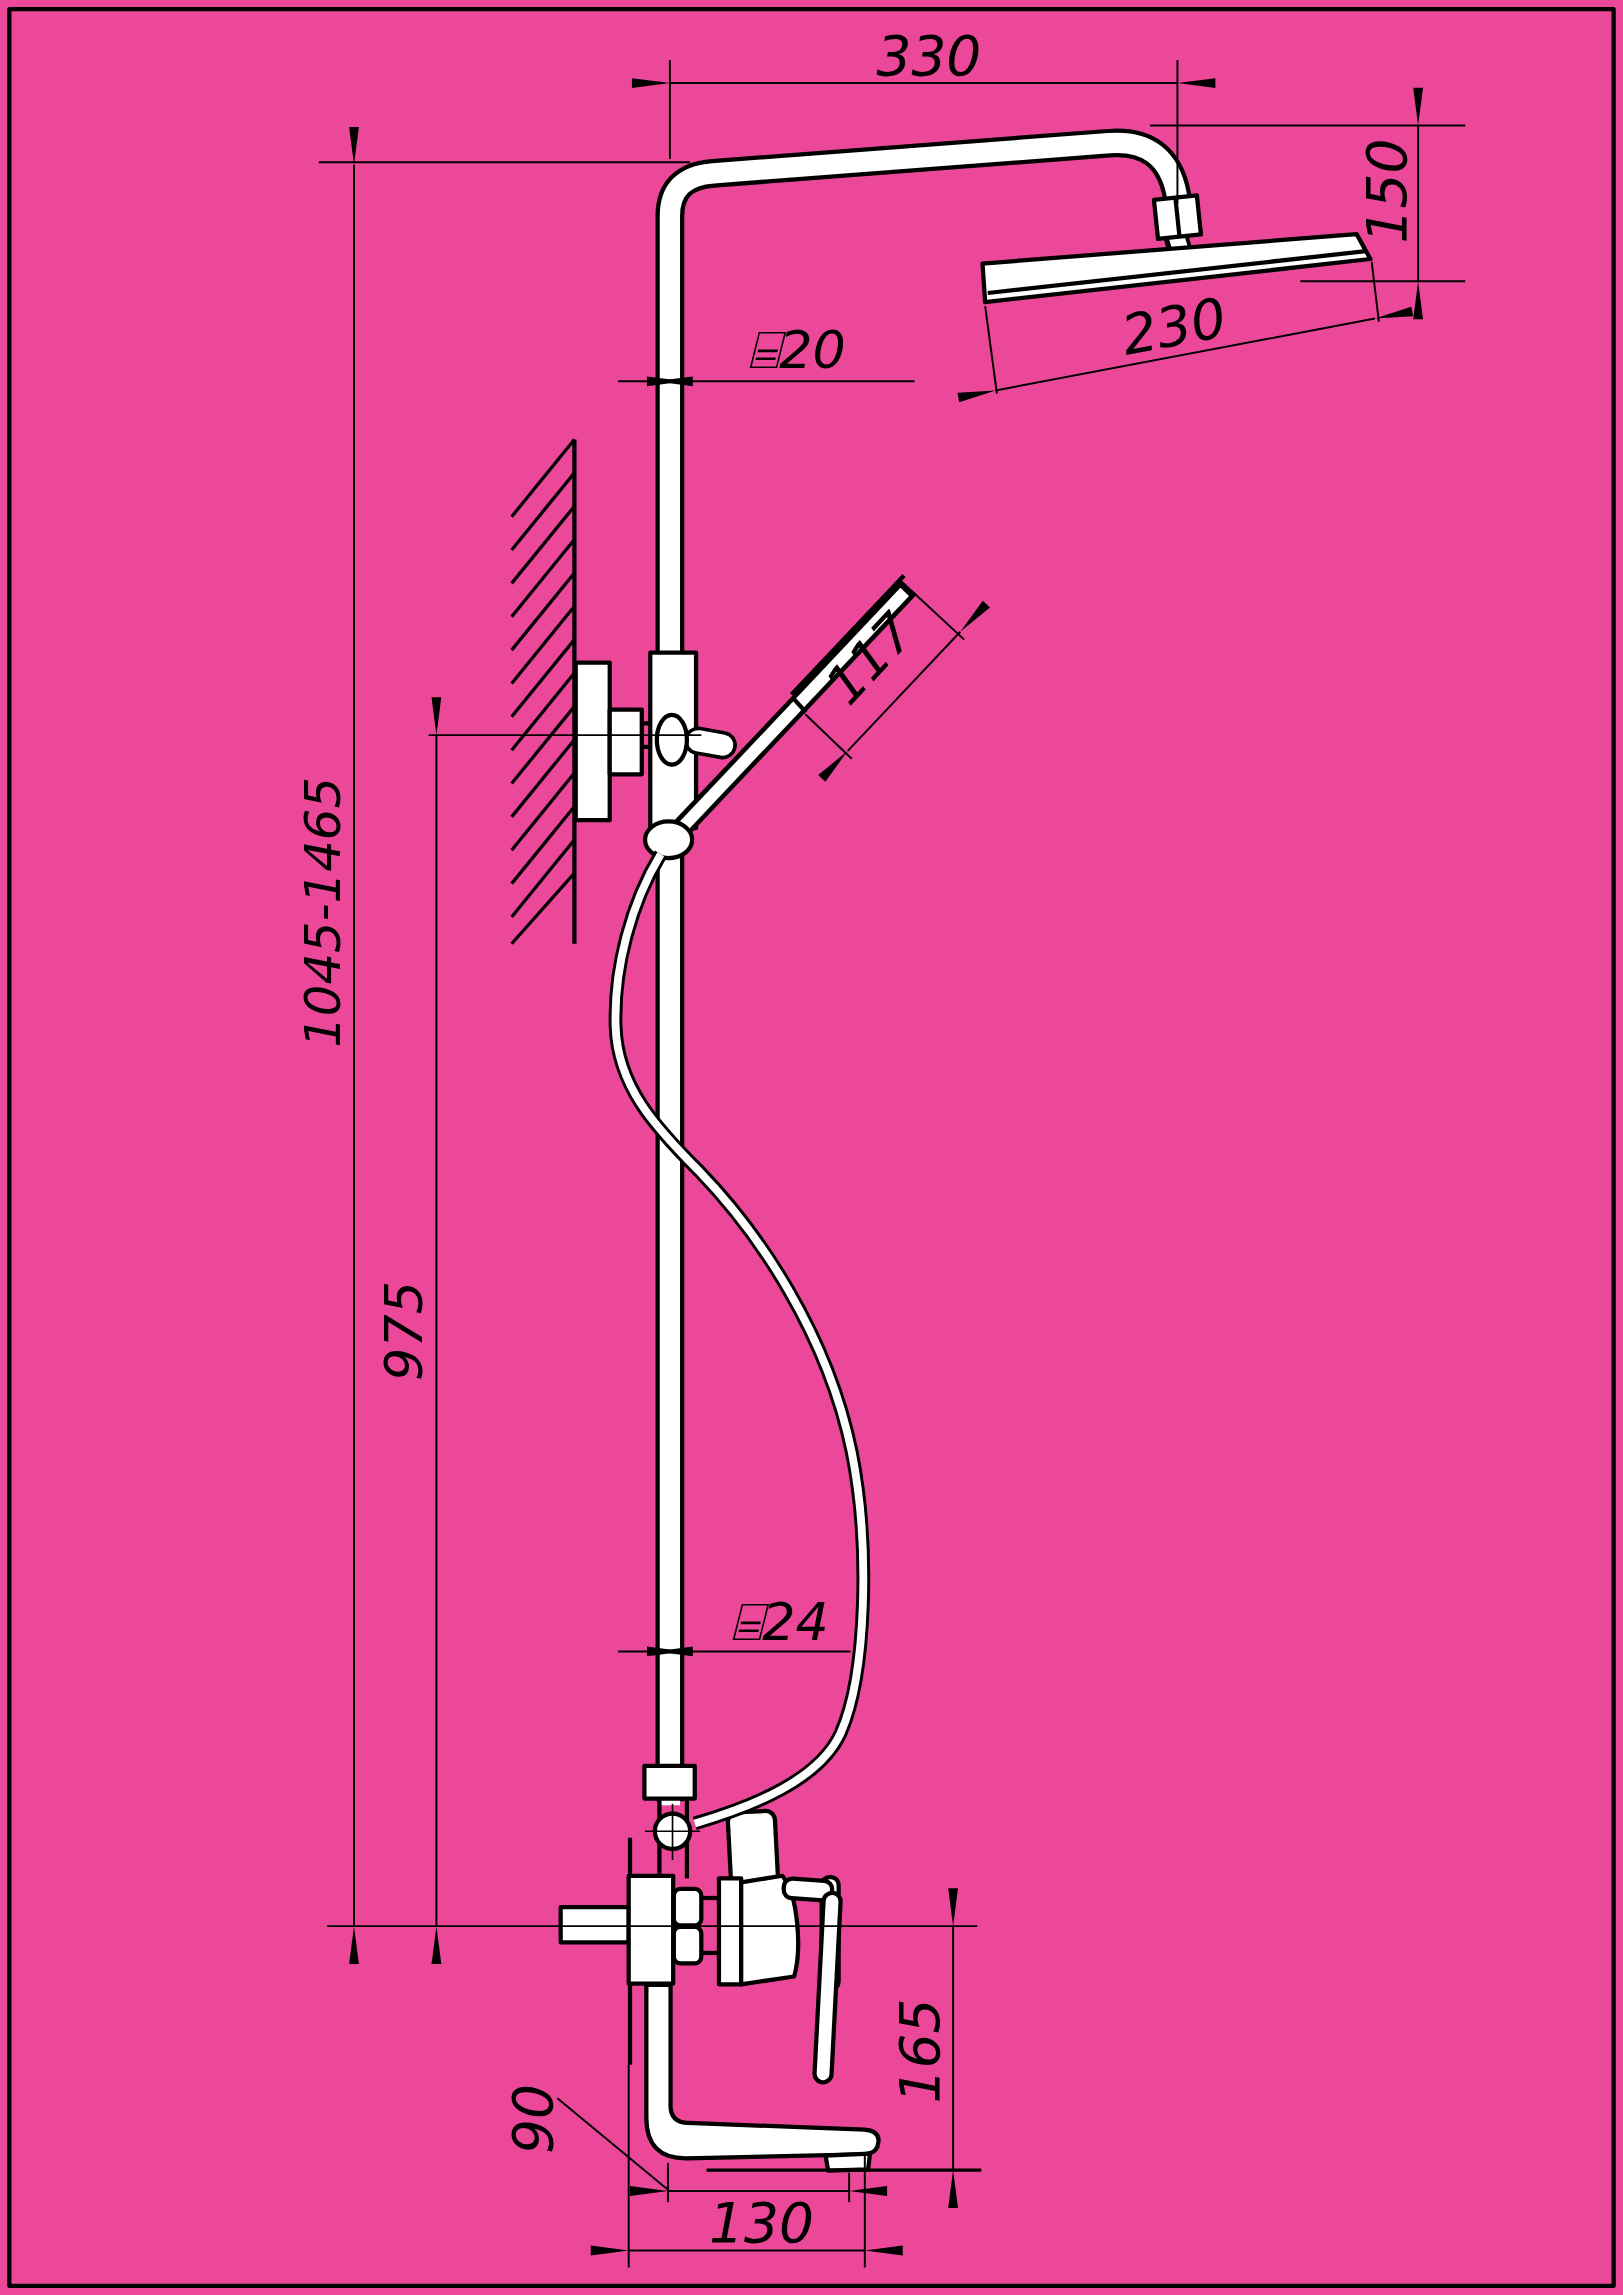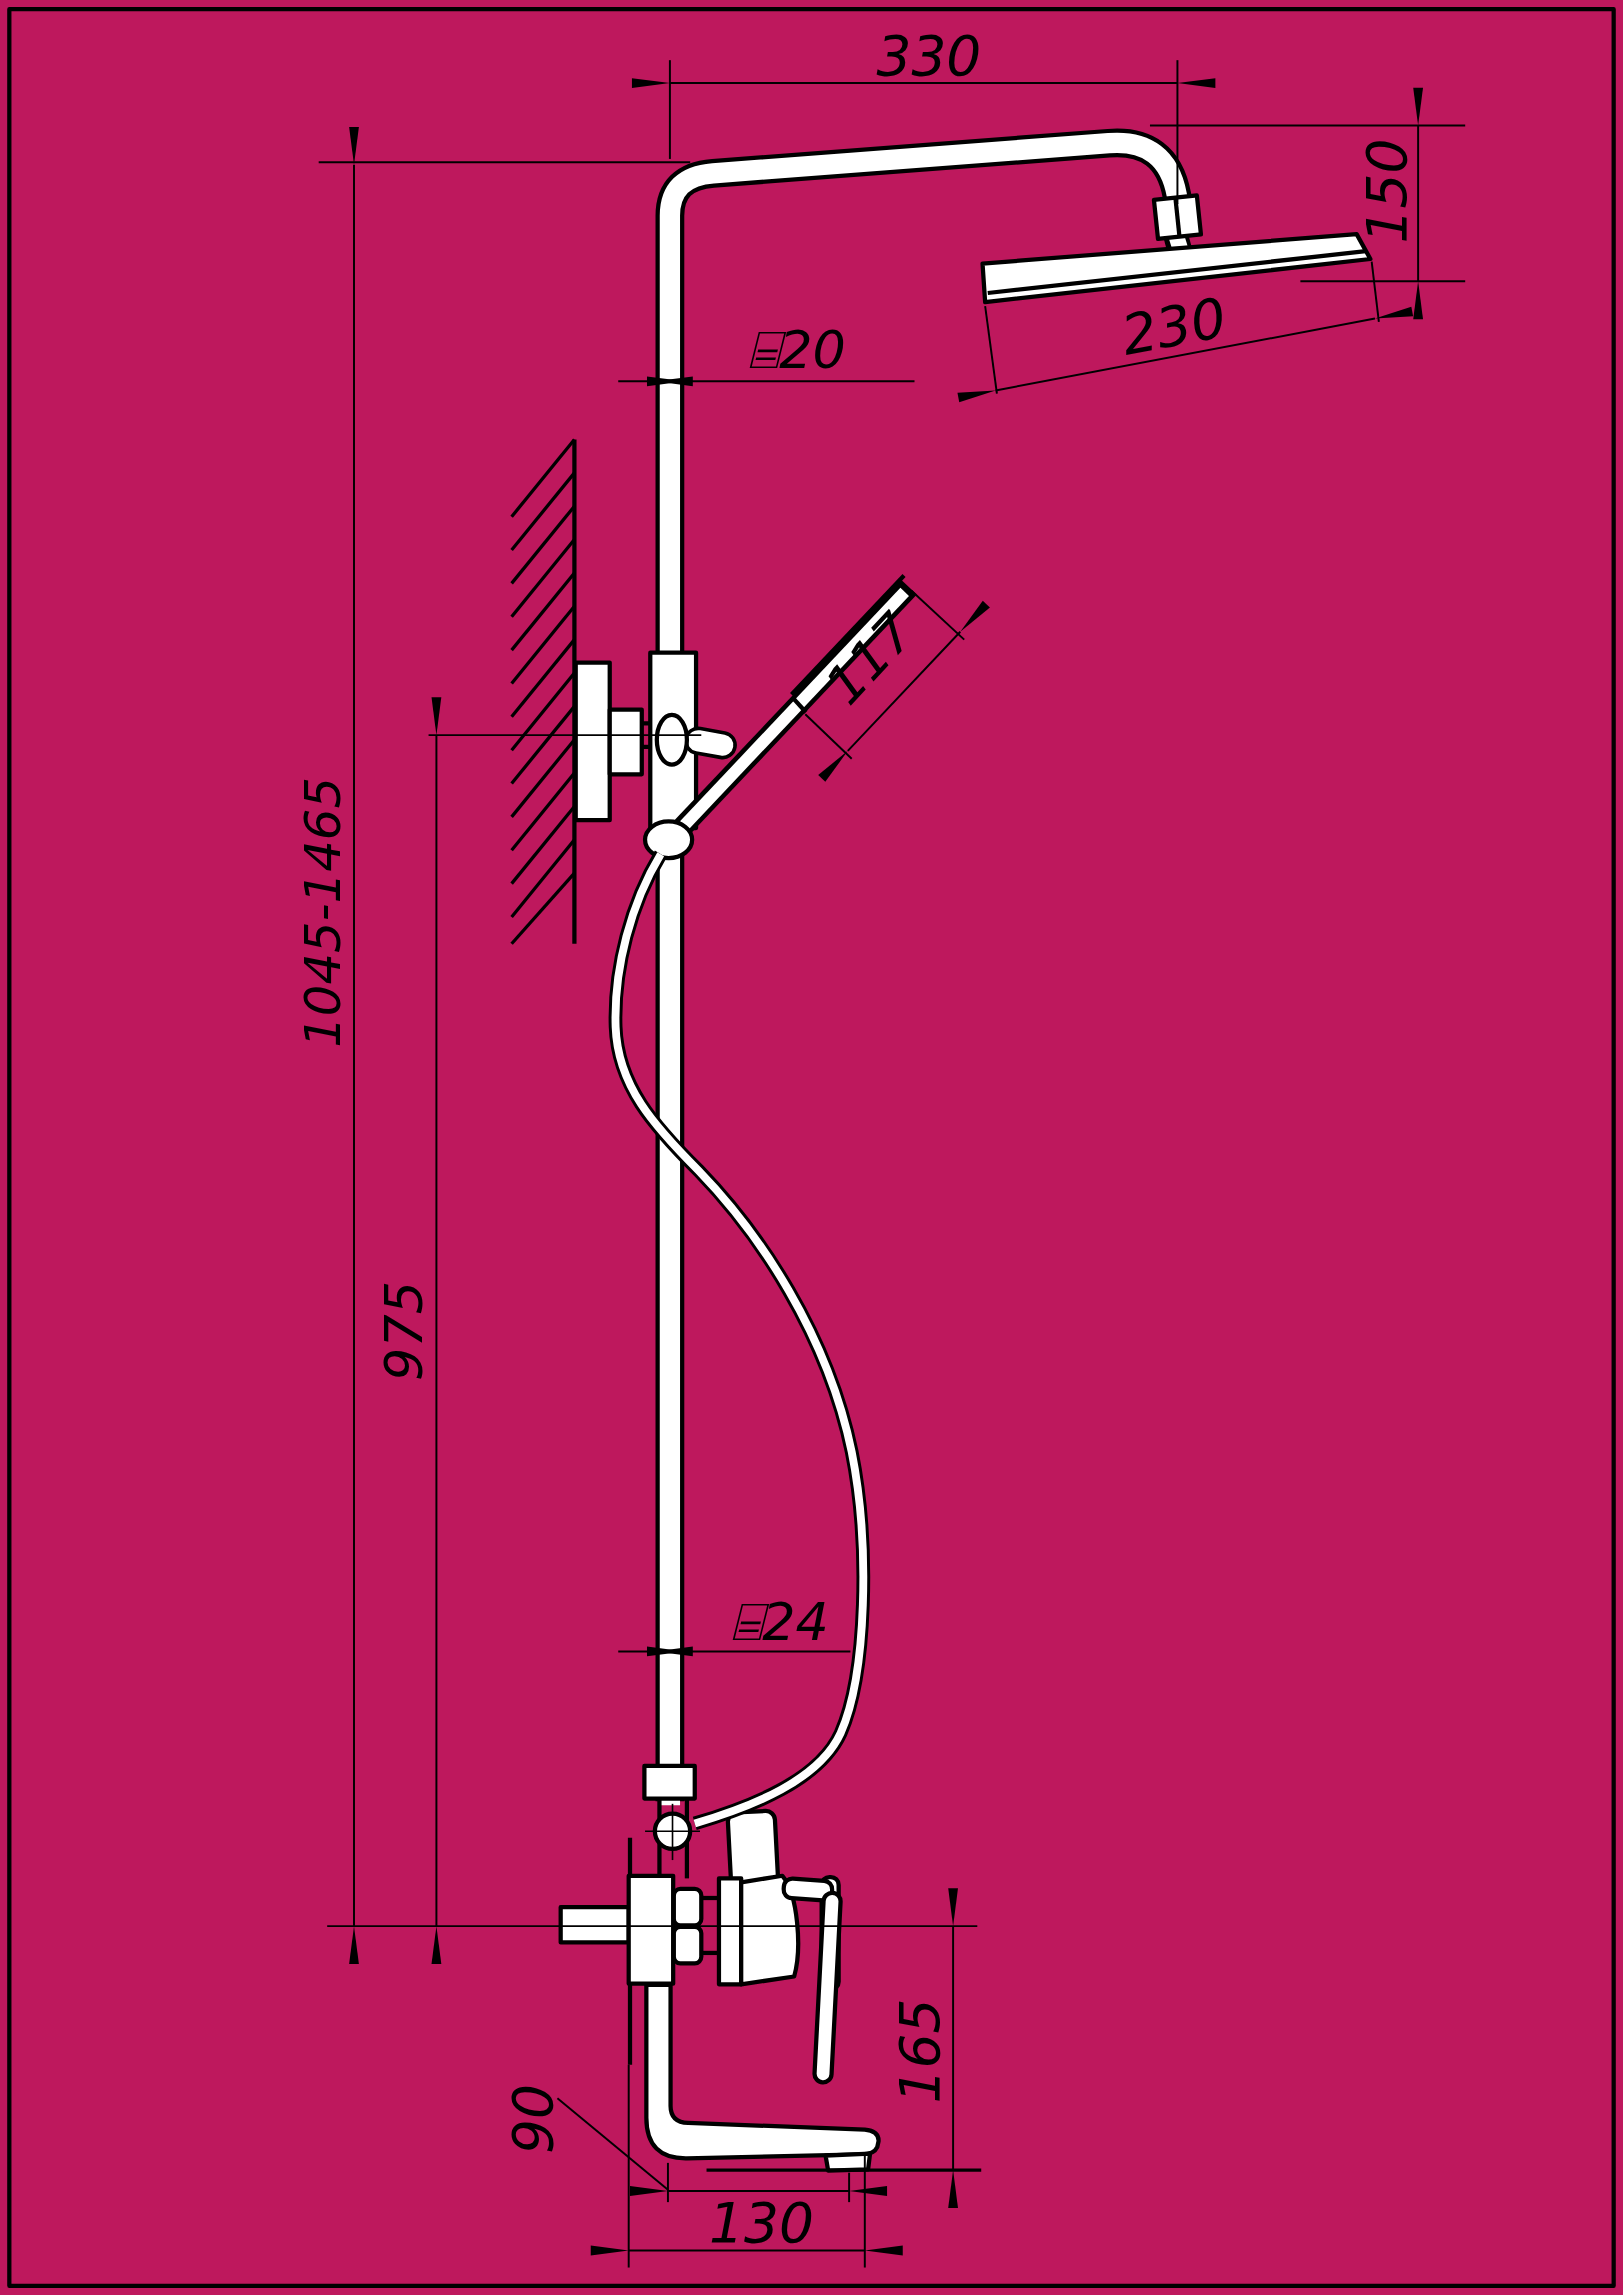--- a/index.html
+++ b/index.html
@@ -1,16 +1,16 @@
 <!DOCTYPE html>
 <html style="font-size:10.5px"><head>
 <meta charset="utf-8">
 <style>
   html,body{margin:0;padding:0;background:#ffffff;}
-  .page{position:relative;width:1623px;height:2295px;background:#be185d;font-family:"DejaVu Sans",sans-serif;}
+  .page{position:relative;width:1623px;height:2295px;background:#ec4899;font-family:"DejaVu Sans",sans-serif;}
   svg{display:block}
   
   .o{fill:none;stroke:#000;stroke-width:6.5;stroke-linejoin:round;stroke-linecap:butt}
   .fw{fill:#fff;stroke:#000;stroke-width:6.5;stroke-linejoin:round}
   .fw5{fill:#fff;stroke:#000;stroke-width:5.5;stroke-linejoin:round}
   .pipeB{fill:none;stroke:#000;stroke-width:44;stroke-linejoin:round;stroke-linecap:butt}
   .pipeW{fill:none;stroke:#fff;stroke-width:31;stroke-linejoin:round;stroke-linecap:butt}
   .stemB{fill:none;stroke:#000;stroke-width:38;stroke-linecap:butt}
   .stemW{fill:none;stroke:#fff;stroke-width:24;stroke-linecap:butt}
   .barB{fill:none;stroke:#000;stroke-width:32;stroke-linecap:butt}

